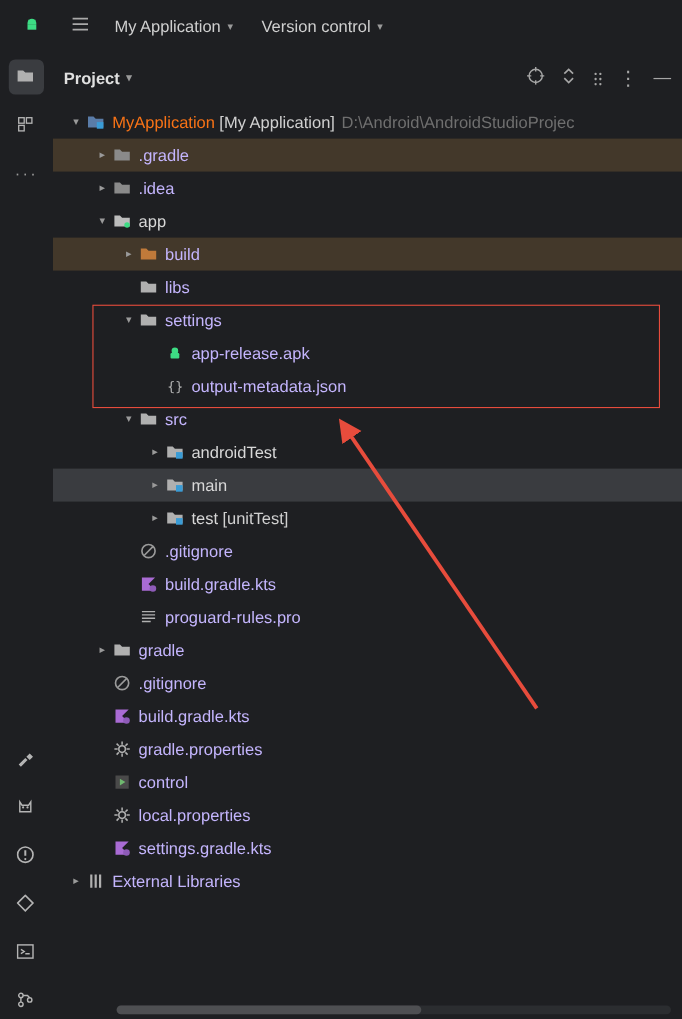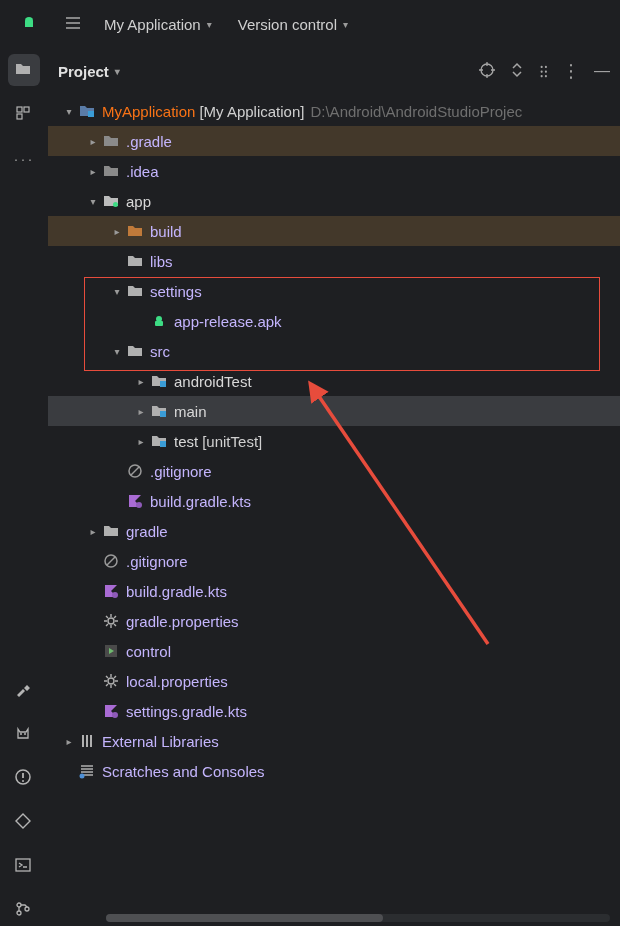--- a/index.html
+++ b/index.html
@@ -314,20 +314,29 @@
     <div class="row" style="padding-left:86px">
       <span class="arrow empty">▸</span>
       <span class="ic c-apk">
           <svg width="16" height="16">
             <use href="#i-apk"></use>
           </svg>
         </span>
       <span class="lbl">app-release.apk</span>
     </div>
 
+    <div class="row" style="padding-left:86px">
+      <span class="arrow empty">▸</span>
+      <span class="ic c-json">
+          <svg width="16" height="16">
+            <use href="#i-json"></use>
+          </svg>
+        </span>
+      <span class="lbl">output-metadata.json</span>
+    </div>
 
     <div class="row" style="padding-left:62px">
       <span class="arrow">▾</span>
       <span class="ic c-folder">
           <svg width="16" height="16">
             <use href="#i-folder"></use>
           </svg>
         </span>
       <span class="lbl">src</span>
     </div>
@@ -376,20 +385,29 @@
     <div class="row" style="padding-left:62px">
       <span class="arrow empty">▸</span>
       <span class="ic">
           <svg width="16" height="16">
             <use href="#i-kts"></use>
           </svg>
         </span>
       <span class="lbl">build.gradle.kts</span>
     </div>
 
+    <div class="row" style="padding-left:62px">
+      <span class="arrow empty">▸</span>
+      <span class="ic c-folder">
+          <svg width="16" height="16">
+            <use href="#i-lines"></use>
+          </svg>
+        </span>
+      <span class="lbl">proguard-rules.pro</span>
+    </div>
 
     <div class="row" style="padding-left:38px">
       <span class="arrow">▸</span>
       <span class="ic c-folder">
           <svg width="16" height="16">
             <use href="#i-folder"></use>
           </svg>
         </span>
       <span class="lbl">gradle</span>
     </div>
@@ -458,29 +476,20 @@
     <div class="row" style="padding-left:14px">
       <span class="arrow">▸</span>
       <span class="ic c-folder">
           <svg width="16" height="16">
             <use href="#i-lib"></use>
           </svg>
         </span>
       <span class="lbl">External Libraries</span>
     </div>
 
-    <div class="row" style="padding-left:14px">
-      <span class="arrow empty">▸</span>
-      <span class="ic c-folder">
-          <svg width="16" height="16">
-            <use href="#i-scratch"></use>
-          </svg>
-        </span>
-      <span class="lbl">Scratches and Consoles</span>
-    </div>
 
     <div class="redbox" style="left:36px;top:183px;width:516px;height:94px"></div>
 
     <svg class="red-arrow" style="left:250px;top:280px;width:200px;height:280px">
       <defs>
           <marker id="ah" markerWidth="10" markerHeight="10" refX="2" refY="3" orient="auto">
             <path d="M0 0L6 3L0 6z" fill="#e74c3c"></path>
           </marker>
         </defs>
       <line x1="190" y1="270" x2="18" y2="18" stroke="#e74c3c" stroke-width="3.5" marker-end="url(#ah)"></line>

